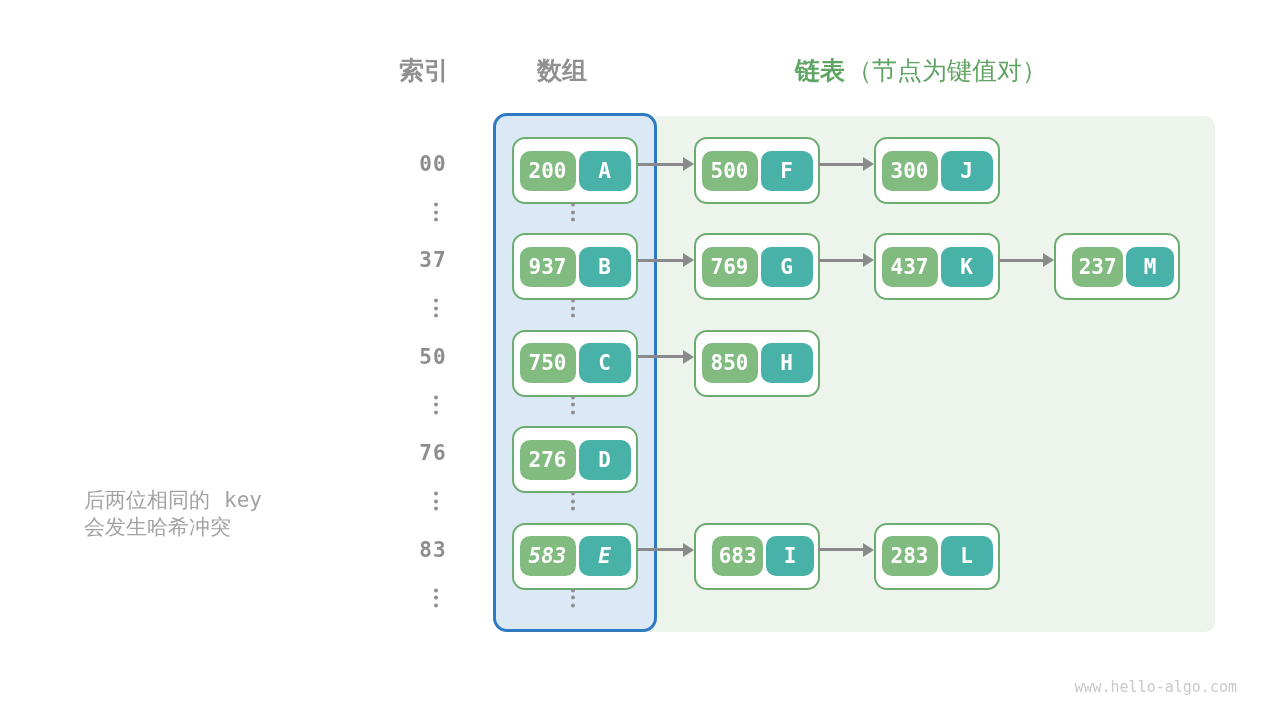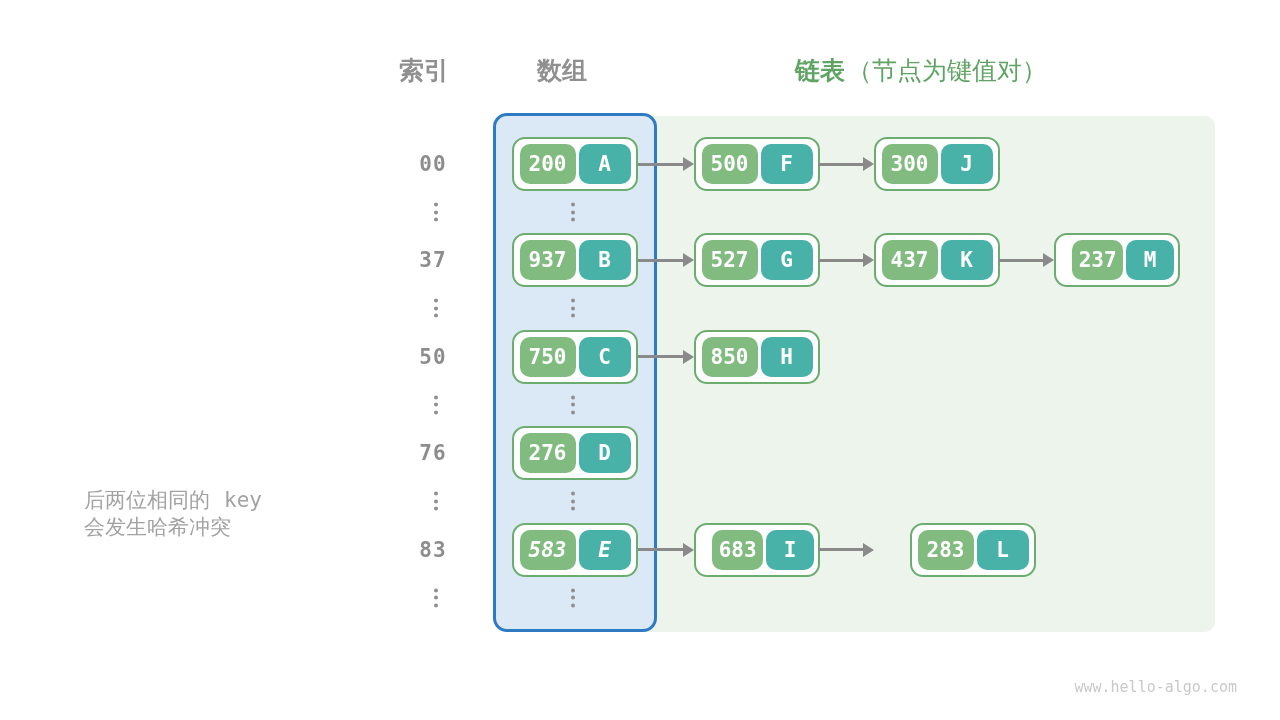--- a/index.html
+++ b/index.html
@@ -24,21 +24,21 @@
   .hdr-list-note{font-weight:normal; margin-left:2px;}
 
   
   .green-area{position:absolute; left:575px; top:116px; width:640px; height:516px;
               background:var(--list_fill); border-radius:10px;}
   .blue-col{position:absolute; left:493px; top:113px; width:164px; height:519px;
             background:var(--array_fill); border:3px solid var(--array_border);
             border-radius:14px; box-sizing:border-box;}
 
   
-  .node{position:absolute; width:126px; height:54px; box-sizing:border-box;
+  .node{position:absolute; width:126px; height:67px; box-sizing:border-box;
         background:#fff; border:2px solid var(--node_border); border-radius:13px;
         display:flex; align-items:center; justify-content:center; gap:3px; padding:0 4px;}
   .pill{height:40px; border-radius:10px; display:flex; align-items:center; justify-content:center;
         color:#fff; font-family:"DejaVu Sans Mono", monospace; font-size:21px; font-weight:600;}
   .pill.key{width:56px; background:var(--key_pill);}
   .pill.val{width:52px; background:var(--value_pill);}
 
   
   .arrow{position:absolute; height:3px; background:var(--arrow);}
   .arrow::after{content:""; position:absolute; right:-11px; top:-5.5px;
@@ -111,21 +111,21 @@
         <i></i>
         <i></i>
       </div>
       <div class="idx" style="left: 433px; top: 260.4px;">37</div>
       <div class="node" style="left: 512px; top: 233.4px;">
         <span class="pill key">937</span>
         <span class="pill val">B</span>
       </div>
       <div class="arrow" style="left: 638px; top: 258.9px; width: 45px;"></div>
       <div class="node" style="left: 694px; top: 233.4px;">
-        <span class="pill key">527</span>
+        <span class="pill key">769</span>
         <span class="pill val">G</span>
       </div>
       <div class="arrow" style="left: 818px; top: 258.9px; width: 45px;"></div>
       <div class="node" style="left: 874px; top: 233.4px;">
         <span class="pill key">437</span>
         <span class="pill val">K</span>
       </div>
       <div class="arrow" style="left: 998px; top: 258.9px; width: 45px;"></div>
       <div class="node" style="left: 1054px; top: 233.4px; padding-left: 16px;">
         <span class="pill key">237</span>
@@ -180,21 +180,21 @@
       <div class="node" style="left: 512px; top: 522.6px; font-style: italic;">
         <span class="pill key">583</span>
         <span class="pill val">E</span>
       </div>
       <div class="arrow" style="left: 638px; top: 548.1px; width: 45px;"></div>
       <div class="node" style="left: 694px; top: 522.6px; padding-left: 16px;">
         <span class="pill key">683</span>
         <span class="pill val">I</span>
       </div>
       <div class="arrow" style="left: 818px; top: 548.1px; width: 45px;"></div>
-      <div class="node" style="left: 874px; top: 522.6px; margin-left: 36px;">
+      <div class="node" style="left: 874px; top: 522.6px;">
         <span class="pill key">283</span>
         <span class="pill val">L</span>
       </div>
       <div class="dots" style="left: 436px; top: 597.6px;">
         <i></i>
         <i></i>
         <i></i>
       </div>
       <div class="dots" style="left: 573px; top: 597.6px;">
         <i></i>

